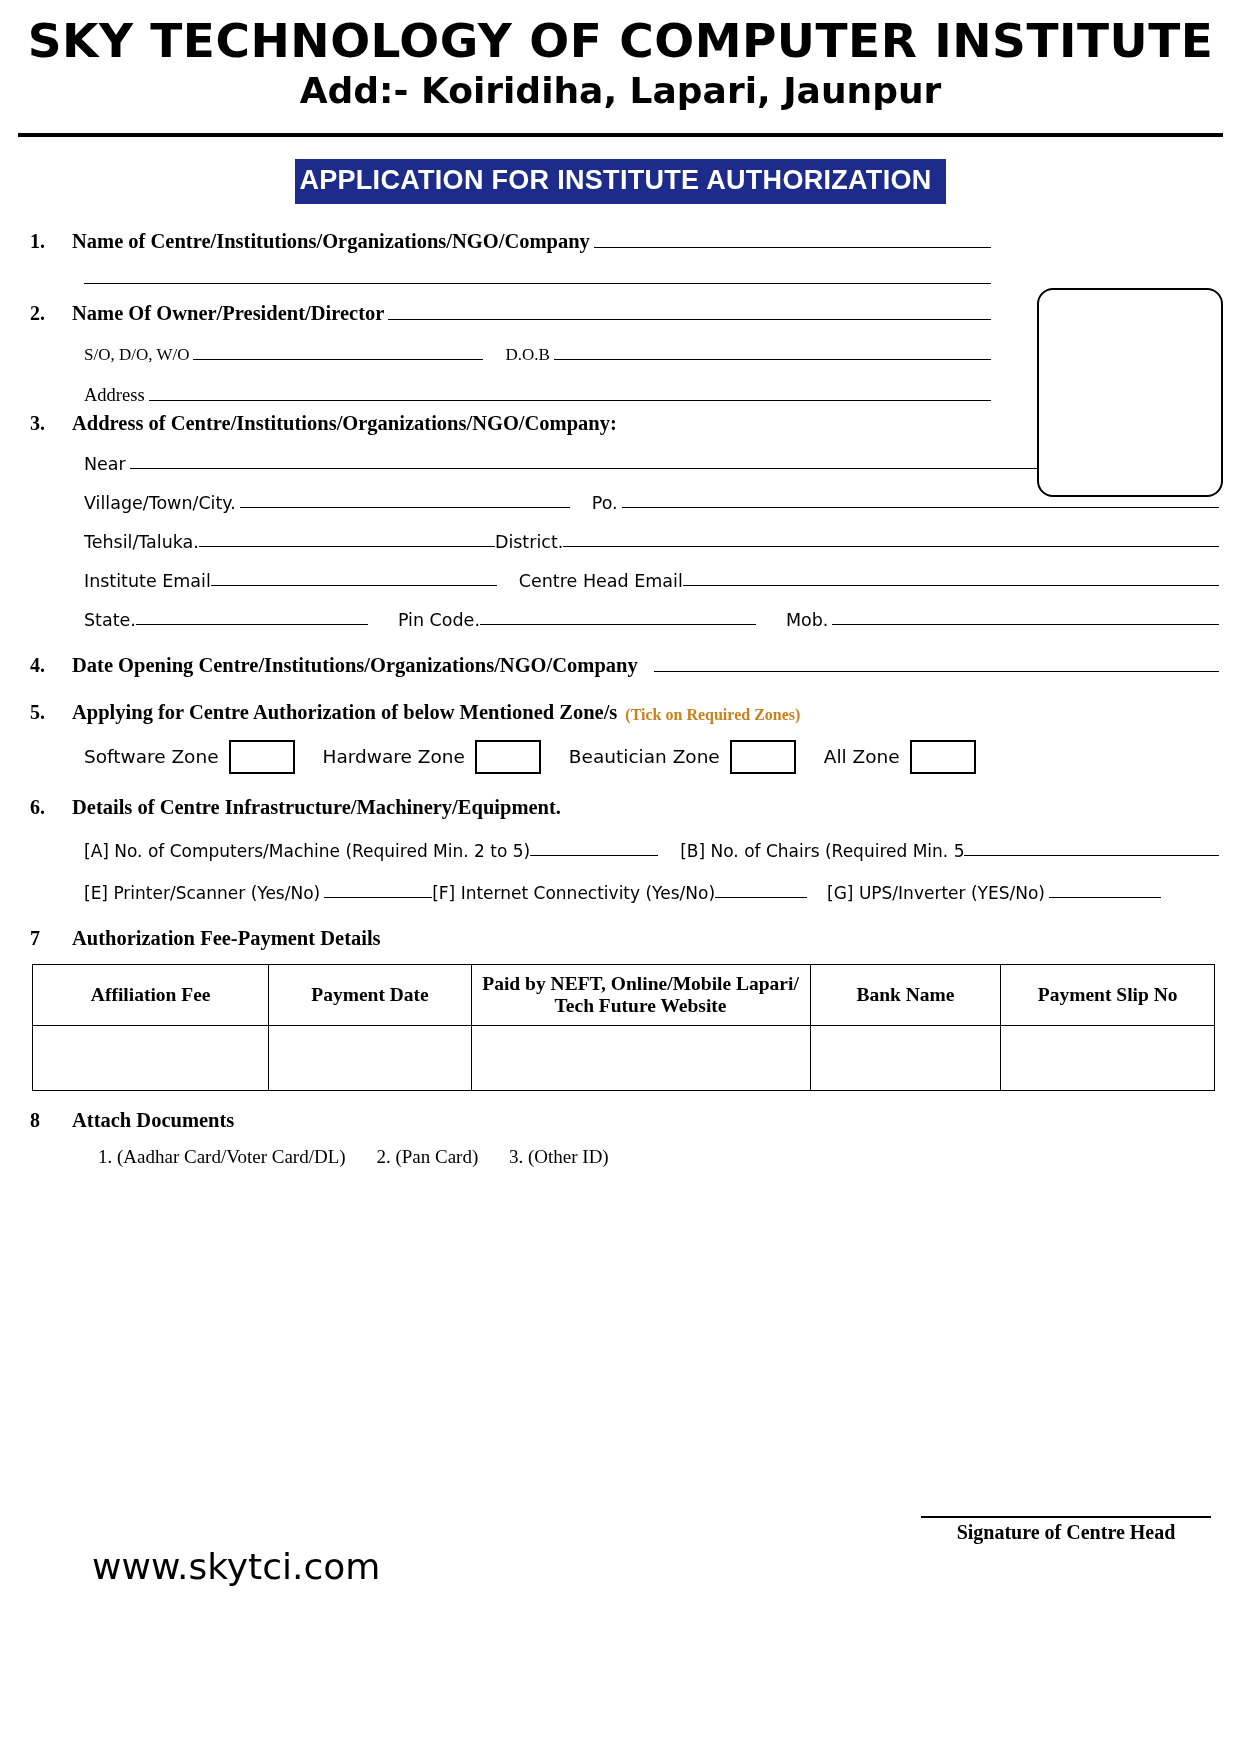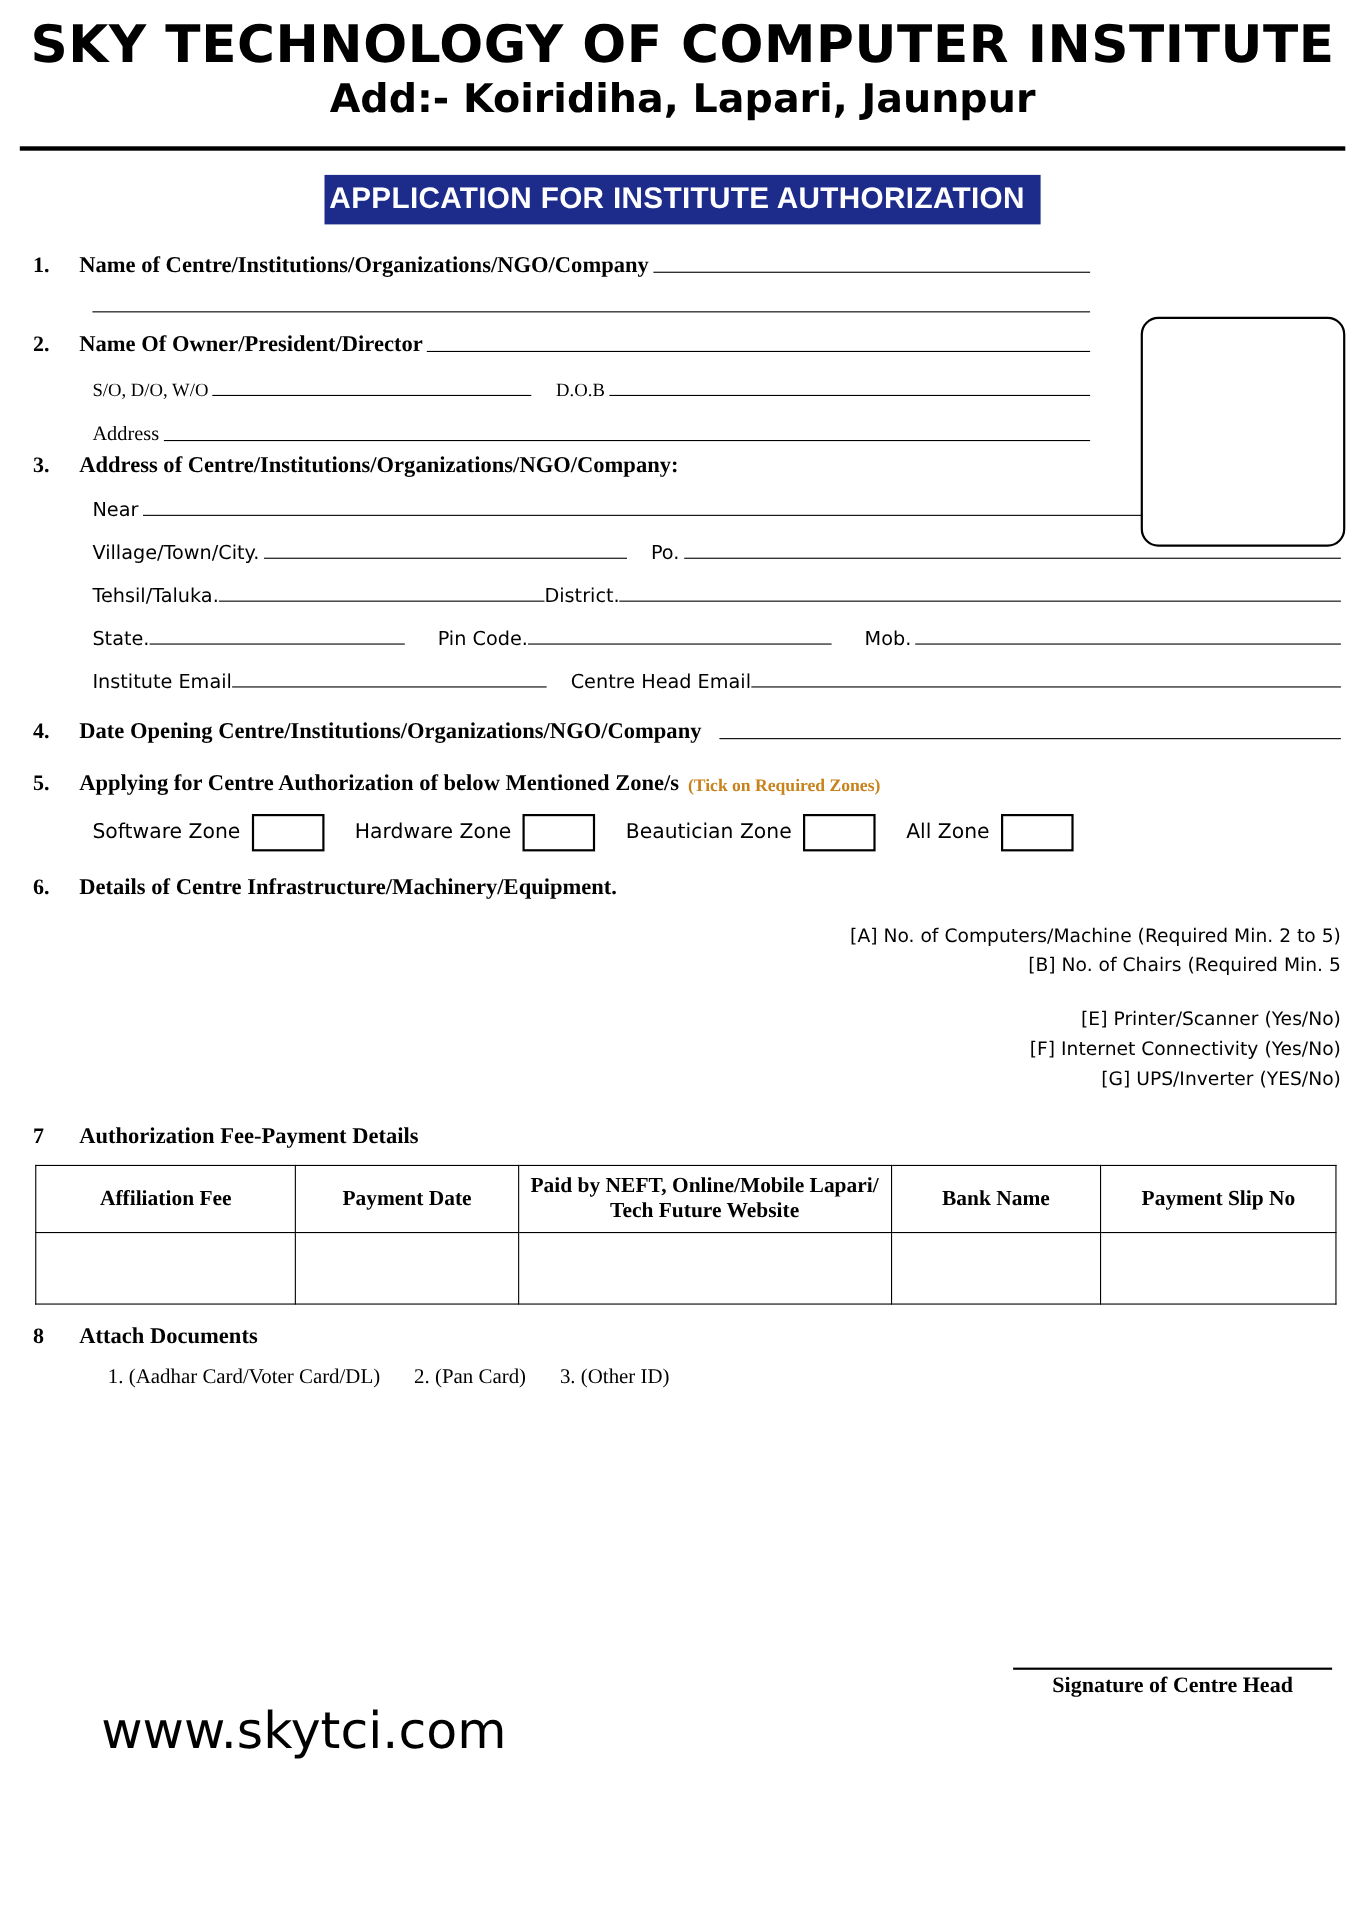--- a/index.html
+++ b/index.html
@@ -157,21 +157,20 @@
 
   
   .infra-row {
     display: flex;
     align-items: flex-end;
     padding-left: 66px;
     padding-right: 4px;
     margin-top: 22px;
     font-family: "DejaVu Sans", sans-serif;
     font-size: 17px;
-    flex-direction: column;
   }
 
   
   table.fee {
     width: calc(100% - 22px);
     margin: 14px 0 0 14px;
     border-collapse: collapse;
     table-layout: fixed;
   }
   table.fee th, table.fee td {
@@ -202,21 +201,21 @@
     font-size: 20px;
     border-top: 2px solid #000;
     padding-top: 3px;
     width: 290px;
   }
   .website {
     position: absolute;
     left: 92px;
     top: 1530px;
     font-family: "DejaVu Sans", sans-serif;
-    font-size: 46px;
+    font-size: 36px;
   }
 </style>
 </head>
 <body>
 
 <div class="page">
 
   <div class="org-title">SKY TECHNOLOGY OF COMPUTER INSTITUTE</div>
   <div class="org-address">Add:- Koiridiha, Lapari, Jaunpur</div>
   <hr class="header-rule">
@@ -269,37 +268,37 @@
       <div class="addr-label">Village/Town/City.</div>
       <div class="fill" style="max-width:330px;"></div>
       <div class="addr-label" style="margin-left:22px;">Po.</div>
       <div class="fill"></div>
     </div>
 
     <div class="addr-row">
       <div class="addr-label">Tehsil/Taluka.</div>
       <div class="fill" style="max-width:296px; margin-left:0;"></div>
       <div class="addr-label">District.</div>
+      <div class="fill" style="margin-left:0;"></div>
+    </div>
+
+    <div class="addr-row">
+      <div class="addr-label">Institute Email</div>
+      <div class="fill" style="max-width:286px; margin-left:0;"></div>
+      <div class="addr-label" style="margin-left:22px;">Centre Head Email</div>
       <div class="fill" style="margin-left:0;"></div>
     </div>
 
     <div class="addr-row">
       <div class="addr-label">State.</div>
       <div class="fill" style="max-width:232px; margin-left:0;"></div>
       <div class="addr-label" style="margin-left:30px;">Pin Code.</div>
       <div class="fill" style="max-width:276px; margin-left:0;"></div>
       <div class="addr-label" style="margin-left:30px;">Mob.</div>
       <div class="fill"></div>
-    </div>
-
-    <div class="addr-row">
-      <div class="addr-label">Institute Email</div>
-      <div class="fill" style="max-width:286px; margin-left:0;"></div>
-      <div class="addr-label" style="margin-left:22px;">Centre Head Email</div>
-      <div class="fill" style="margin-left:0;"></div>
     </div>
   </div>
 
   <div class="row" style="margin-top:24px; padding-right:4px;">
     <div class="num">4.</div>
     <div class="qbold">Date Opening Centre/Institutions/Organizations/NGO/Company</div>
     <div class="fill" style="margin-left:16px;"></div>
   </div>
 
   <div>

